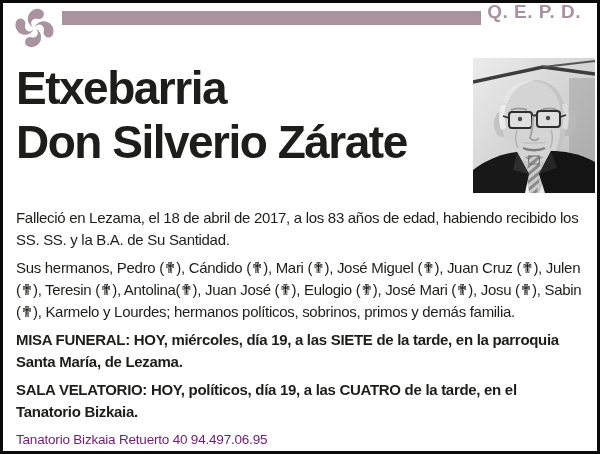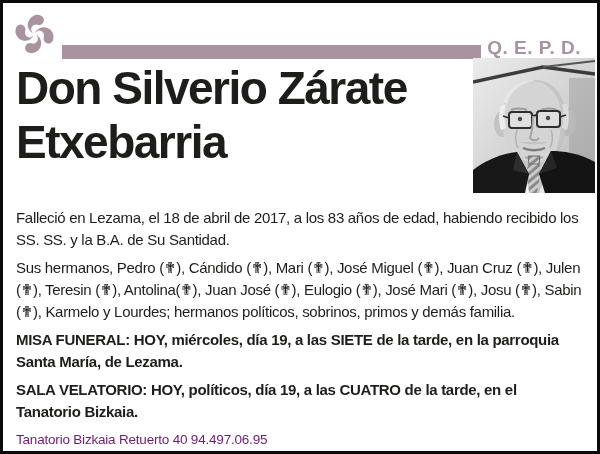--- a/index.html
+++ b/index.html
@@ -8,21 +8,21 @@
     position:relative;
     width:600px;height:454px;
     background:#fff;
     border:3px solid #0a0a0a;
     overflow:hidden;
     font-family:"Liberation Sans","DejaVu Sans",sans-serif;
     color:#1d1d1b;
   }
   .topband{
     position:absolute;top:0;left:8px;right:16px;height:56px;
-    display:flex;align-items:flex-end;
+    display:flex;align-items:flex-start;
   }
   .lauburu{flex:0 0 auto;width:47px;height:50px;}
   .bar{
     flex:1 1 auto;height:14px;margin:8px 6px 0 4px;
     background:#a8939f;
   }
   .qepd{
     flex:0 0 auto;
     font-size:19px;font-weight:bold;letter-spacing:.5px;
     color:#a8939f;margin-top:-2px;white-space:nowrap;
@@ -59,22 +59,22 @@
         <path d="M0,0 A10,10 0 0 1 20,0 A5,5 0 0 1 10,0 A5,5 0 0 0 0,0 Z" transform="rotate(90)"></path>
         <path d="M0,0 A10,10 0 0 1 20,0 A5,5 0 0 1 10,0 A5,5 0 0 0 0,0 Z" transform="rotate(180)"></path>
         <path d="M0,0 A10,10 0 0 1 20,0 A5,5 0 0 1 10,0 A5,5 0 0 0 0,0 Z" transform="rotate(270)"></path>
       </g>
     </svg>
     <div class="bar"></div>
     <div class="qepd">Q. E. P. D.</div>
   </div>
 
   <h1 class="title" style="margin:0;">
+    <div>Etxebarria</div>
     <div>Don Silverio Zárate</div>
-    <div>Etxebarria</div>
   </h1>
 
   <svg class="photo" viewBox="0 0 122 135" role="img" aria-label="Black and white portrait of an elderly man with glasses, suit and striped tie">
     <defs>
       <linearGradient id="pbg" x1="0" y1="0" x2="1" y2="1">
         <stop offset="0" stop-color="#ececec"></stop>
         <stop offset="0.55" stop-color="#d2d2d2"></stop>
         <stop offset="1" stop-color="#b5b5b5"></stop>
       </linearGradient>
       <pattern id="tiestripes" width="6" height="6" patternUnits="userSpaceOnUse" patternTransform="rotate(50)">

